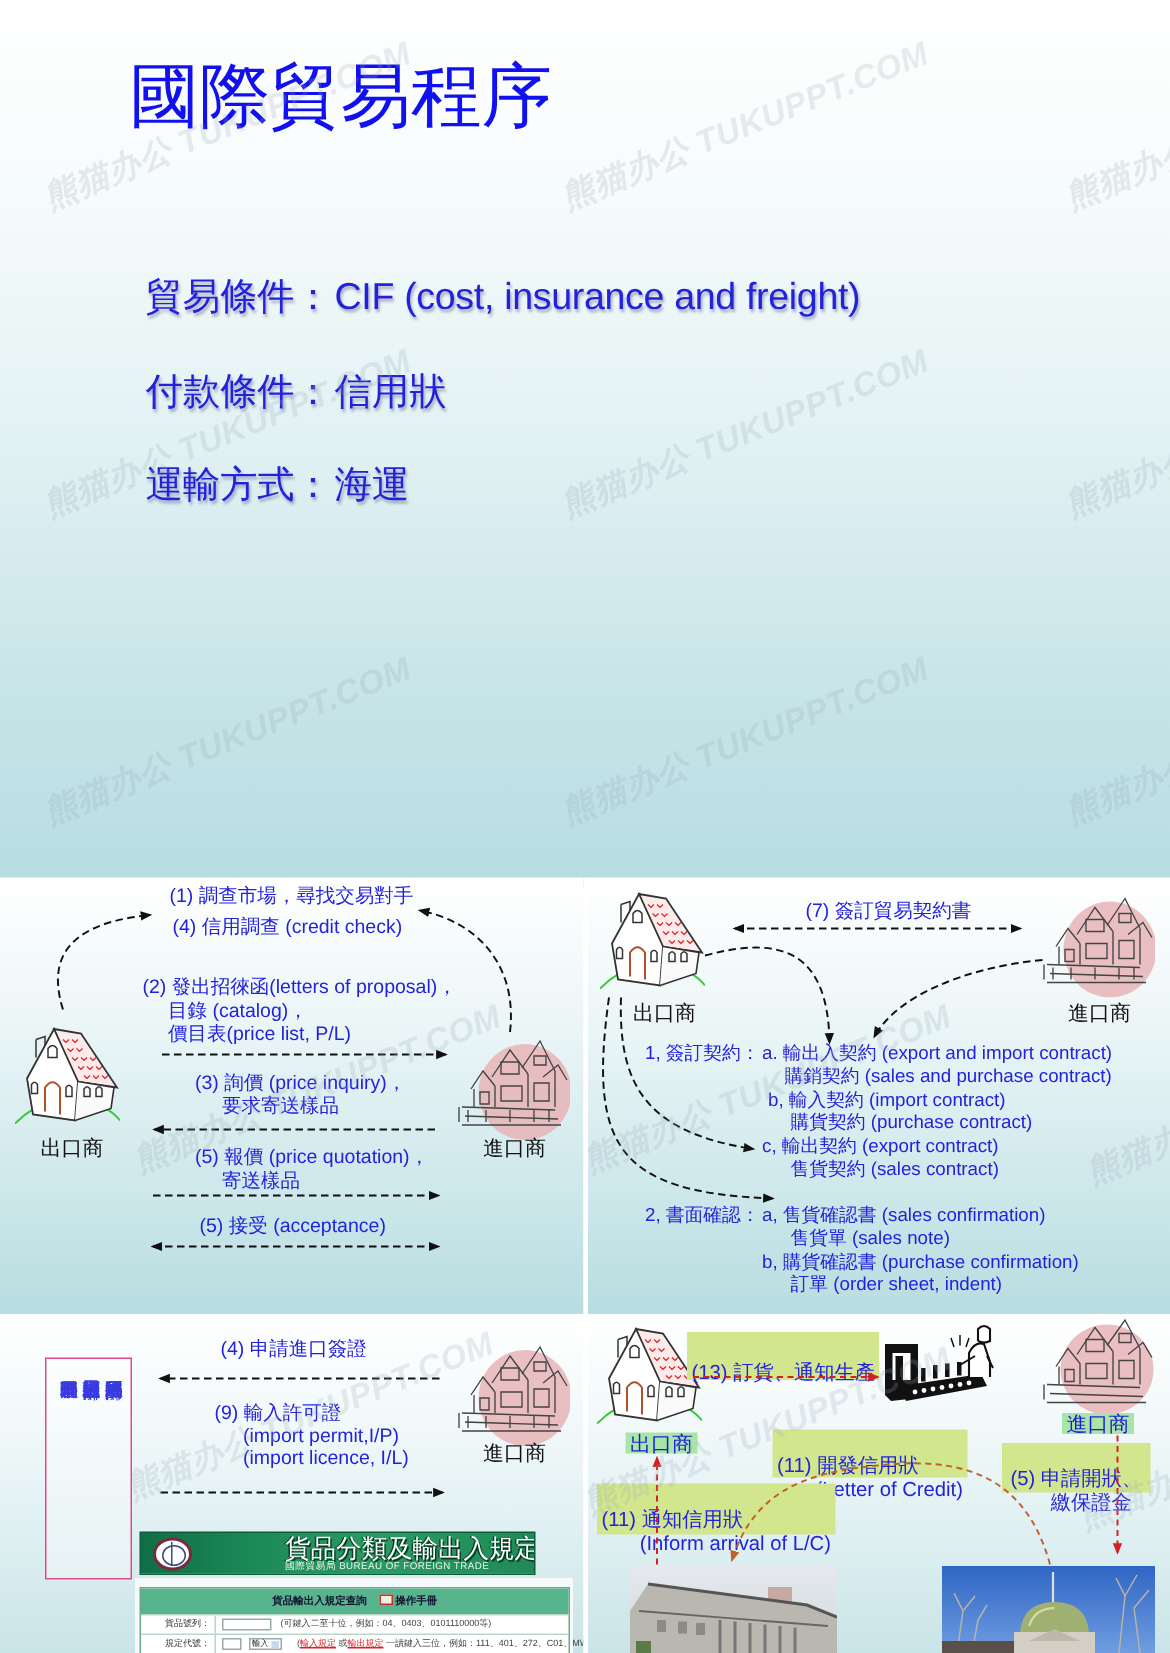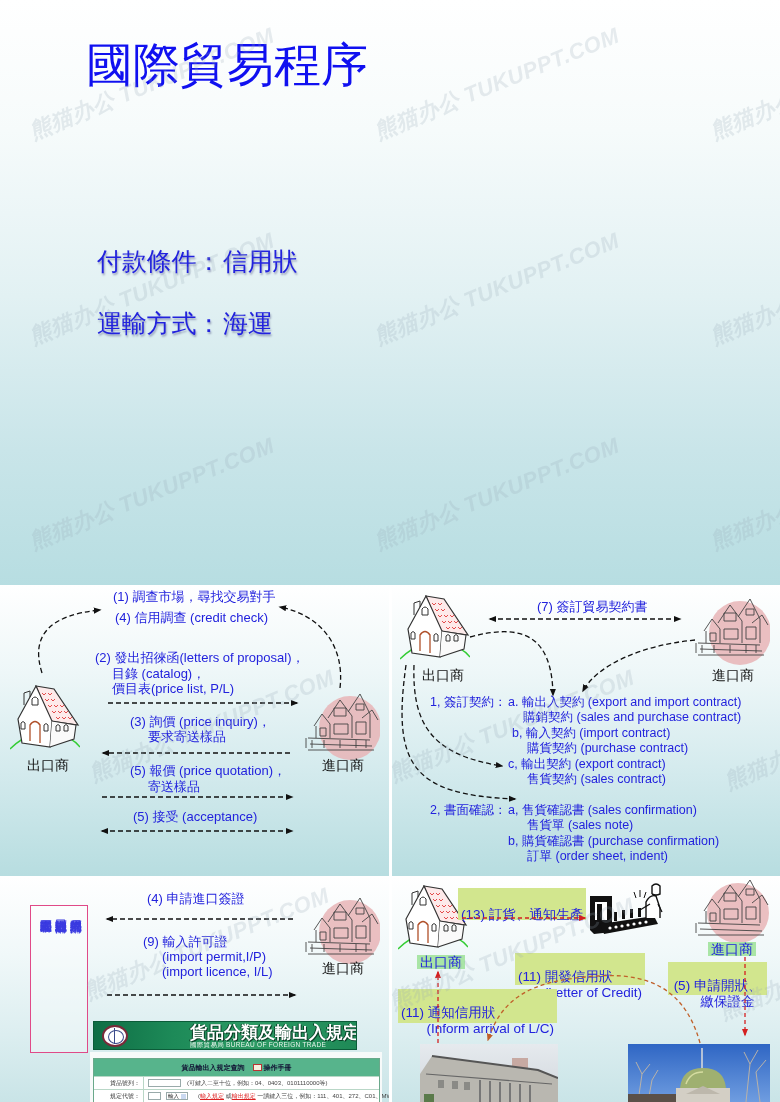--- a/index.html
+++ b/index.html
@@ -20,21 +20,21 @@
 .ent{position:absolute;font-size:14px;line-height:16px;color:#111;white-space:nowrap}
 .gl{position:absolute;background:var(--label-green,#d2e68e);color:var(--text-blue,#1a1adf);font-size:13.5px;line-height:16px;padding:16px 3px;white-space:nowrap}
 .gl .r{display:block;text-align:right}
 .eg{position:absolute;background:var(--entity-green,#a9e5a6);color:#1a1adf;font-size:14px;line-height:14px;padding:0 3px;white-space:nowrap}
 .agency{left:30px;top:28px;width:58px;height:148px;border:1.5px solid var(--pink-border,#e04a88);writing-mode:vertical-rl;padding:5px 4px;font-size:12px;line-height:15px;color:#3a3ae0;background:rgba(255,255,255,.35)}
 .agency span{display:block}
 .banner{left:93px;top:144px;width:264px;height:29px;background:linear-gradient(to right,#0f6e45 0%,#1d8a58 30%,#2c9a64 60%,#1f8a57 100%);border:1px solid #0c5c39;overflow:hidden}
 .banner .logo{position:absolute;left:8px;top:3px;width:26px;height:22px;border-radius:50%;background:#fff;border:2px solid #7a2a3a}
 .banner .logo:before{content:"";position:absolute;left:4px;top:3px;width:14px;height:12px;border-radius:50%;border:1px solid #3a4a8a}
 .banner .logo:after{content:"";position:absolute;left:10px;top:1px;width:1px;height:16px;background:#3a4a8a}
-.banner .bt{position:absolute;left:96px;top:1px;font-size:17px;line-height:19px;color:#fff;font-weight:bold;text-shadow:1px 1px 0 #083d25,-1px 0 0 #083d25;white-space:nowrap}
+.banner .bt{position:absolute;left:96px;top:1px;font-size:17px;line-height:19px;color:#fff;font-weight:normal;text-shadow:1px 1px 0 #083d25,-1px 0 0 #083d25;white-space:nowrap}
 .banner .bs{position:absolute;left:96px;top:19px;font-size:6.5px;line-height:8px;color:#e8f5ec;white-space:nowrap;letter-spacing:.3px}
 .bft{left:90px;top:175px;width:292px;height:50px;background:#f7fafa}
 .bft .tbl{position:absolute;left:3px;top:6px;width:287px;border:1px solid #6aa98b;background:#fff}
 .bft .hdr{height:17px;background:#57b48c;font-size:7px;line-height:17px;text-align:center;color:#113;font-weight:bold;white-space:nowrap}
 .bft .hdr .book{display:inline-block;width:9px;height:7px;background:#f5f0e0;border:1px solid #b33;margin:0 2px 0 8px;vertical-align:-1px}
 .bft .row{position:relative;height:13px;border-top:1px solid #b9d7c7;font-size:6px;line-height:12px;white-space:nowrap}
 .bft .lc{position:absolute;left:0;top:0;width:50px;height:12px;text-align:right;padding-right:3px;border-right:1px solid #b9d7c7;color:#333}
 .bft .inp{position:absolute;top:2px;height:8px;border:1px solid #9aa;background:#fff}
 .bft .sel{position:absolute;left:72px;top:2px;width:22px;height:8px;border:1px solid #9aa;background:#fff;font-size:5.5px;line-height:7px;padding-left:1px;color:#222}
 .bft .sel:after{content:"";position:absolute;right:1px;top:1px;width:5px;height:5px;background:#c9d8f0}
@@ -43,20 +43,23 @@
 .photo{overflow:hidden}
 .wm{position:absolute;font-size:22px;line-height:24px;font-weight:bold;font-style:italic;color:rgba(150,170,182,.22);white-space:nowrap;transform:rotate(-22deg);transform-origin:left bottom;pointer-events:none;z-index:20;letter-spacing:.5px}
 .overlay{position:absolute;left:0;top:0;z-index:10;pointer-events:none}
 .icon{position:absolute}
 </style>
 </head>
 <body>
 
 <div class="abs slide1">
   <div class="abs title">國際貿易程序</div>
+  <div class="abs cond" style="top:184px">
+    <span>貿易條件：</span><span class="v">CIF (cost, insurance and freight)</span>
+  </div>
   <div class="abs cond" style="top:247px">
     <span>付款條件：</span><span class="v">信用狀</span>
   </div>
   <div class="abs cond" style="top:309px">
     <span>運輸方式：</span><span class="v">海運</span>
   </div>
 </div>
 
 <div class="abs panel p2l">
   <svg class="icon" style="left:10px;top:98px" width="70" height="70" viewBox="0 0 70 70">

